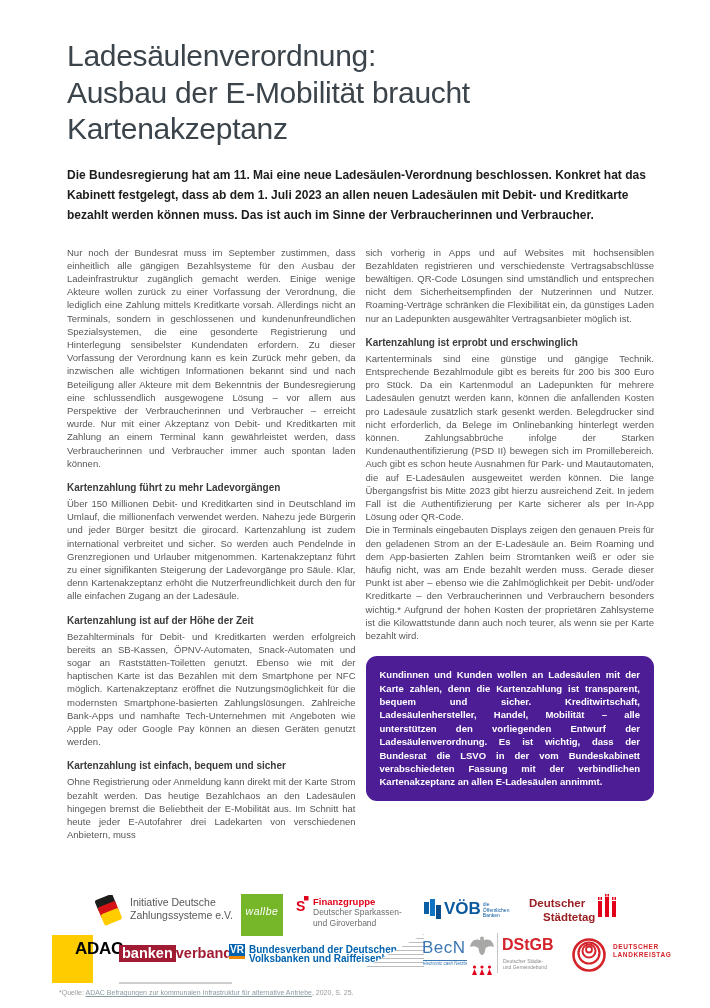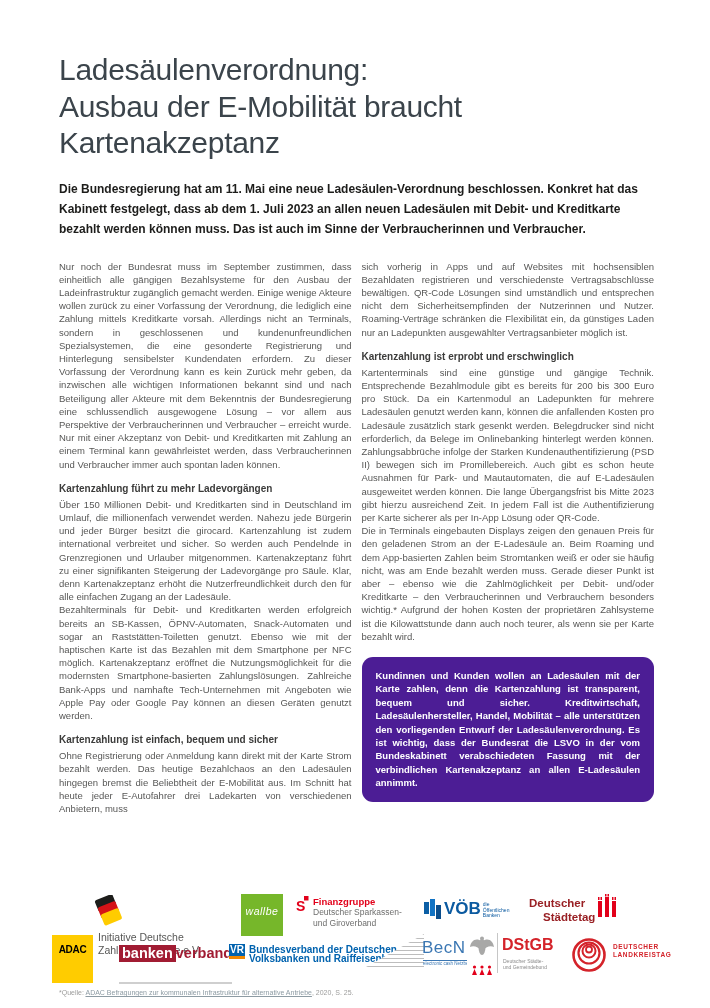--- a/index.html
+++ b/index.html
@@ -1,39 +1,39 @@
 <!DOCTYPE html>
 <html lang="de"><head>
 <meta charset="utf-8">
 <style>
   * { margin:0; padding:0; box-sizing:border-box; }
   html,body { background:#ffffff; }
   body { font-family:"Liberation Sans", sans-serif; }
   .page { position:relative; width:710px; height:1008px; background:#fff; overflow:hidden; margin:0 auto; }
 
-  .content { padding:52px 56px 0 59px; }
+  .content { padding:38px 56px 0 59px;margin-left:8px; }
 
   h1.title { font-weight:300; font-size:30px; line-height:36.5px; color:#3b444b; letter-spacing:-0.3px; }
   h1.title span { display:block; }
 
   p.lead { margin-top:17px; font-size:12px; line-height:20px; font-weight:700; color:#1d1d1b; }
 
   .cols { display:flex; gap:10px; margin-top:21px; height:624px; overflow:hidden; }
   .col { width:293px; }
   .col p.body { font-size:9.5px; line-height:13.2px; color:#575756; text-align:justify; hyphens:auto; }
   .col h3.subhead { font-size:10px; line-height:12px; color:#3c3c3b; font-weight:700; margin:12px 0 3px 0; }
 
   .callout { margin-top:14px; background:#4c1d95; border-radius:11px; padding:12px 14px; }
   .callout p { color:#ffffff; font-weight:700; font-size:9.5px; line-height:13.4px; text-align:justify; }
 
   .footer { position:absolute; left:0; top:886px; width:710px; height:122px; }
   .footer .logo { position:absolute; }
 
   
-  .ids { left:93px; top:9px; display:flex; align-items:flex-start;flex-direction:column; }
+  .ids { left:93px; top:9px; display:flex; align-items:flex-start; }
   .ids-text { margin-left:5px; font-size:10.5px; line-height:13px; color:#575756; padding-top:1px; }
   .ids-text span { display:block; }
 
   
   .wallbe { left:241px; top:8px; width:42px; height:42px; background:#76b72a; text-align:center; }
   .wallbe span { color:#fff; font-style:italic; font-size:10.5px; line-height:35px; letter-spacing:0.5px; }
 
   
   .spk { left:296px; top:10px; display:flex; }
   .spk-text { margin-left:4px; }
@@ -47,21 +47,21 @@
   .voeb-sub span { display:block; color:#0b5aa0; font-size:5px; line-height:5.5px; }
 
   
   .dst { left:529px; top:11px; width:88px; height:34px; }
   .dst-l1 { position:absolute; left:0; top:0; color:#992024; font-weight:700; font-size:11.5px; }
   .dst-l2 { position:absolute; left:14px; top:14px; color:#992024; font-weight:700; font-size:11.5px; }
   .dst-castle { position:absolute; right:0; top:-3px; }
 
   
   .adac { left:52px; top:49px; width:41px; height:48px; background:#ffcc00; text-align:center; padding-top:4px; }
-  .adac span { color:#000; font-weight:800; font-size:10px; letter-spacing:-0.3px; }
+  .adac span { color:#000; font-weight:800; font-size:17px; letter-spacing:-0.3px;margin-left:23px; }
 
   
   .bv { left:119px; top:58px; padding-bottom:20px; border-bottom:2px solid #cfcfcf; }
   .bv-box { background:#a11c33; color:#fff; font-weight:700; font-size:14.5px; padding:0 3px 1px 3px; }
   .bv-rest { color:#a11c33; font-weight:700; font-size:14.5px; }
 
   
   .bvr { left:229px; top:58px; display:flex; align-items:flex-start; }
   .bvr-icon { width:16px; height:15px; background:#0062ae; border-bottom:3px solid #f18700; color:#fff; font-weight:800; font-size:10px; text-align:center; line-height:12px; }
   .bvr-text { margin-left:4px; padding-top:1px; }
@@ -105,20 +105,21 @@
       <span>Kartenakzeptanz</span>
     </h1>
 
     <p class="lead">Die Bundesregierung hat am 11. Mai eine neue Ladesäulen-Verordnung beschlossen. Konkret hat das Kabinett festgelegt, dass ab dem 1. Juli 2023 an allen neuen Ladesäulen mit Debit- und Kreditkarte bezahlt werden können muss. Das ist auch im Sinne der Verbraucherinnen und Verbraucher.</p>
 
     <div class="cols">
       <section class="col">
         <p class="body">Nur noch der Bundesrat muss im September zustimmen, dass einheitlich alle gängigen Bezahlsysteme für den Ausbau der Ladeinfrastruktur zugänglich gemacht werden. Einige wenige Akteure wollen zurück zu einer Vorfassung der Verordnung, die lediglich eine Zahlung mittels Kreditkarte vorsah. Allerdings nicht an Terminals, sondern in geschlossenen und kundenunfreundlichen Spezialsystemen, die eine gesonderte Registrierung und Hinterlegung sensibelster Kundendaten erfordern. Zu dieser Vorfassung der Verordnung kann es kein Zurück mehr geben, da inzwischen alle wichtigen Informationen bekannt sind und nach Beteiligung aller Akteure mit dem Bekenntnis der Bundesregierung eine schlussendlich ausgewogene Lösung – vor allem aus Perspektive der Verbraucherinnen und Verbraucher – erreicht wurde. Nur mit einer Akzeptanz von Debit- und Kreditkarten mit Zahlung an einem Terminal kann gewährleistet werden, dass Verbraucherinnen und Verbraucher immer auch spontan laden können.</p>
         <h3 class="subhead">Kartenzahlung führt zu mehr Ladevorgängen</h3>
         <p class="body">Über 150 Millionen Debit- und Kreditkarten sind in Deutschland im Umlauf, die millionenfach verwendet werden. Nahezu jede Bürgerin und jeder Bürger besitzt die girocard. Kartenzahlung ist zudem international verbreitet und sicher. So werden auch Pendelnde in Grenzregionen und Urlauber mitgenommen. Kartenakzeptanz führt zu einer signifikanten Steigerung der Ladevorgänge pro Säule. Klar, denn Kartenakzeptanz erhöht die Nutzerfreundlichkeit durch den für alle einfachen Zugang an der Ladesäule.</p>
+        <h3 class="subhead">Kartenzahlung ist auf der Höhe der Zeit</h3>
         <p class="body">Bezahlterminals für Debit- und Kreditkarten werden erfolgreich bereits an SB-Kassen, ÖPNV-Automaten, Snack-Automaten und sogar an Raststätten-Toiletten genutzt. Ebenso wie mit der haptischen Karte ist das Bezahlen mit dem Smartphone per NFC möglich. Kartenakzeptanz eröffnet die Nutzungsmöglichkeit für die modernsten Smartphone-basierten Zahlungslösungen. Zahlreiche Bank-Apps und namhafte Tech-Unternehmen mit Angeboten wie Apple Pay oder Google Pay können an diesen Geräten genutzt werden.</p>
         <h3 class="subhead">Kartenzahlung ist einfach, bequem und sicher</h3>
         <p class="body">Ohne Registrierung oder Anmeldung kann direkt mit der Karte Strom bezahlt werden. Das heutige Bezahlchaos an den Ladesäulen hingegen bremst die Beliebtheit der E-Mobilität aus. Im Schnitt hat heute jeder E-Autofahrer drei Ladekarten von verschiedenen Anbietern, muss</p>
       </section>
 
       <section class="col">
         <p class="body">sich vorherig in Apps und auf Websites mit hochsensiblen Bezahldaten registrieren und verschiedenste Vertragsabschlüsse bewältigen. QR-Code Lösungen sind umständlich und entsprechen nicht dem Sicherheitsempfinden der Nutzerinnen und Nutzer. Roaming-Verträge schränken die Flexibilität ein, da günstiges Laden nur an Ladepunkten ausgewählter Vertragsanbieter möglich ist.</p>
         <h3 class="subhead">Kartenzahlung ist erprobt und erschwinglich</h3>
         <p class="body">Kartenterminals sind eine günstige und gängige Technik. Entsprechende Bezahlmodule gibt es bereits für 200 bis 300 Euro pro Stück. Da ein Kartenmodul an Ladepunkten für mehrere Ladesäulen genutzt werden kann, können die anfallenden Kosten pro Ladesäule zusätzlich stark gesenkt werden. Belegdrucker sind nicht erforderlich, da Belege im Onlinebanking hinterlegt werden können. Zahlungsabbrüche infolge der Starken Kundenauthentifizierung (PSD II) bewegen sich im Promillebereich. Auch gibt es schon heute Ausnahmen für Park- und Mautautomaten, die auf E-Ladesäulen ausgeweitet werden können. Die lange Übergangsfrist bis Mitte 2023 gibt hierzu ausreichend Zeit. In jedem Fall ist die Authentifizierung per Karte sicherer als per In-App Lösung oder QR-Code.</p>
         <p class="body">Die in Terminals eingebauten Displays zeigen den genauen Preis für den geladenen Strom an der E-Ladesäule an. Beim Roaming und dem App-basierten Zahlen beim Stromtanken weiß er oder sie häufig nicht, was am Ende bezahlt werden muss. Gerade dieser Punkt ist aber – ebenso wie die Zahlmöglichkeit per Debit- und/oder Kreditkarte – den Verbraucherinnen und Verbrauchern besonders wichtig.* Aufgrund der hohen Kosten der proprietären Zahlsysteme ist die Kilowattstunde dann auch noch teurer, als wenn sie per Karte bezahlt wird.</p>

